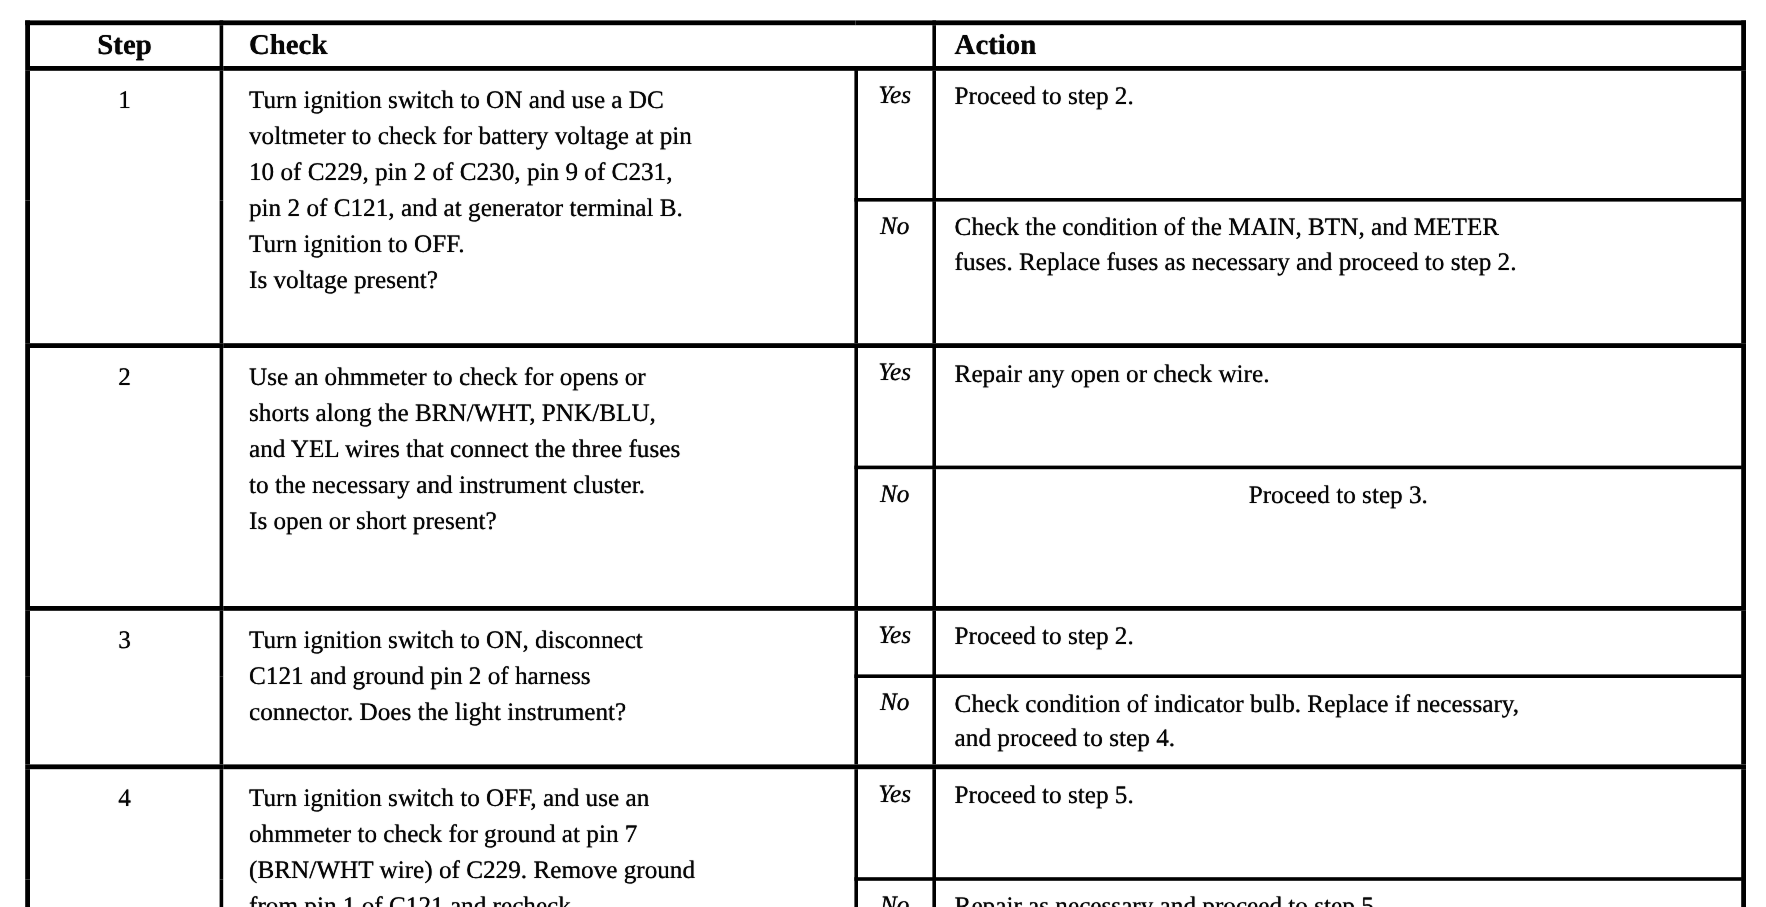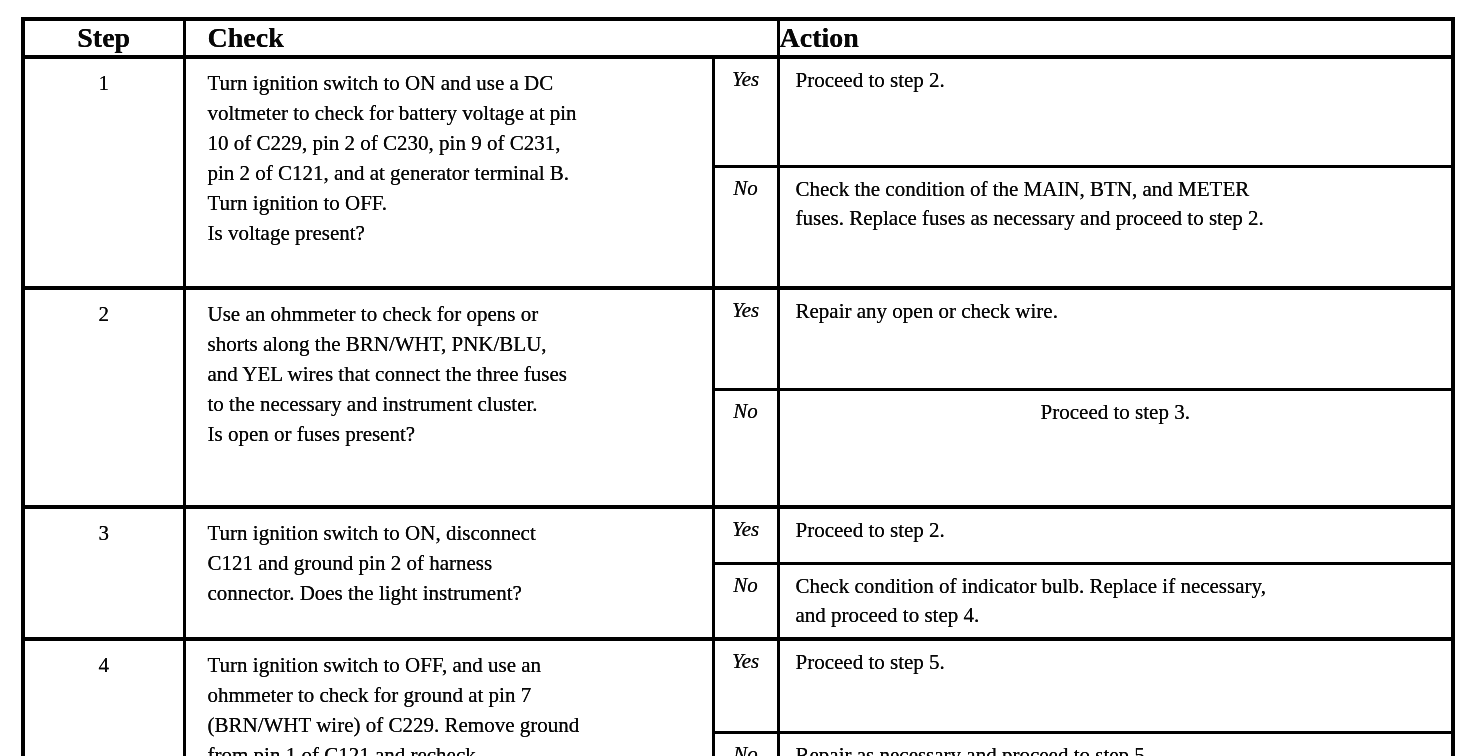--- a/index.html
+++ b/index.html
@@ -39,27 +39,27 @@
     
     text-shadow: 0 0 0.6px currentColor;
   }
   tr.group-start > td { border-top: 4px solid #000; }
   th { border-bottom: 4px solid #000; }
 
   
   tr.hdr { height: 38px; }
   th {
     font-weight: 700;
-    font-size: 28px;
+    font-size: 24px;
     vertical-align: middle;
     padding: 0;
   }
   th.h-step   { text-align: center; }
   th.h-check  { text-align: left; padding-left: 22px; }
-  th.h-action { text-align: left; }
+  th.h-action { text-align: left; padding-left: 16px; }
 
   
   td.step {
     text-align: center;
     padding-top: 11px;
     line-height: 26px;
   }
   td.check {
     padding: 9px 10px 0 22px;
     line-height: 30px;
@@ -127,21 +127,21 @@
           </td>
     </tr>
 
     <tr class="group-start">
       <td class="step" rowspan="2">2</td>
       <td class="check" rowspan="2">
             <div>Use an ohmmeter to check for opens or</div>
             <div>shorts along the BRN/WHT, PNK/BLU,</div>
             <div>and YEL wires that connect the three fuses</div>
             <div>to the necessary and instrument cluster.</div>
-            <div>Is open or fuses present?</div>
+            <div>Is open or short present?</div>
           </td>
       <td class="yn r1a">Yes</td>
       <td class="action r1a">
             <div>Repair any open or check wire.</div>
           </td>
     </tr>
     <tr>
       <td class="yn r1b">No</td>
       <td class="action r1b">
             <div>Proceed to step 3.</div>

